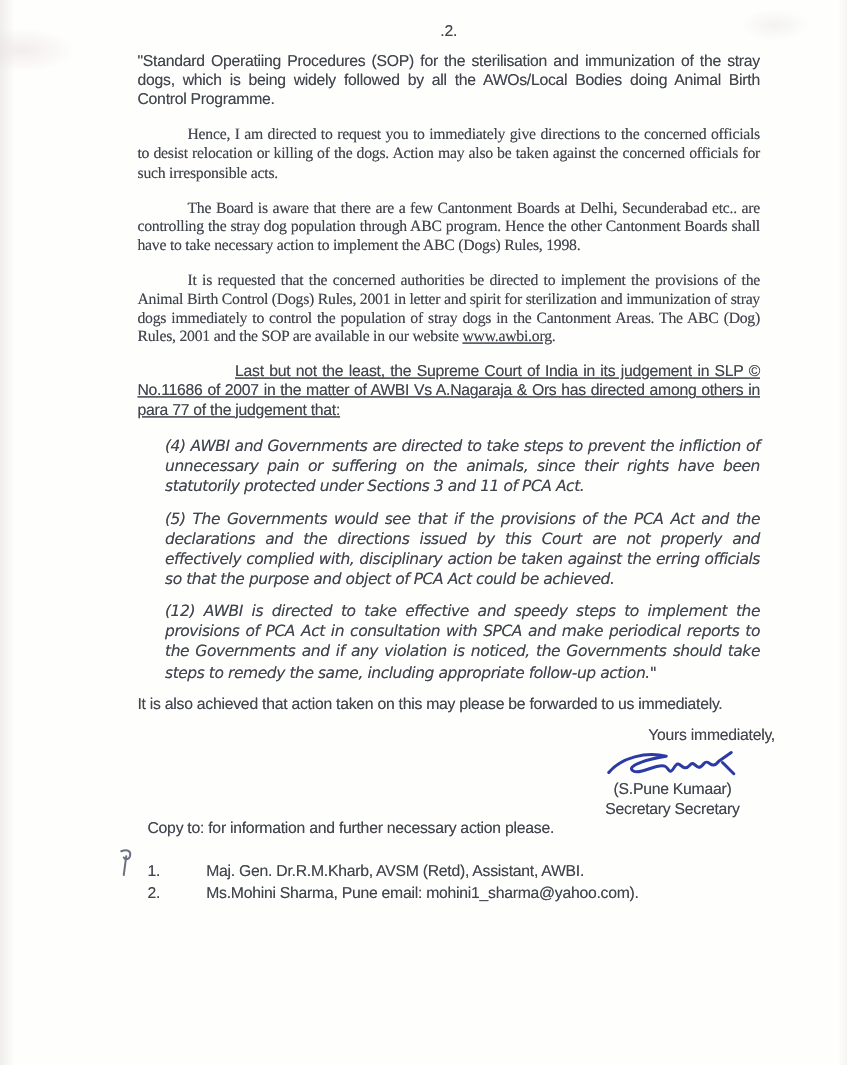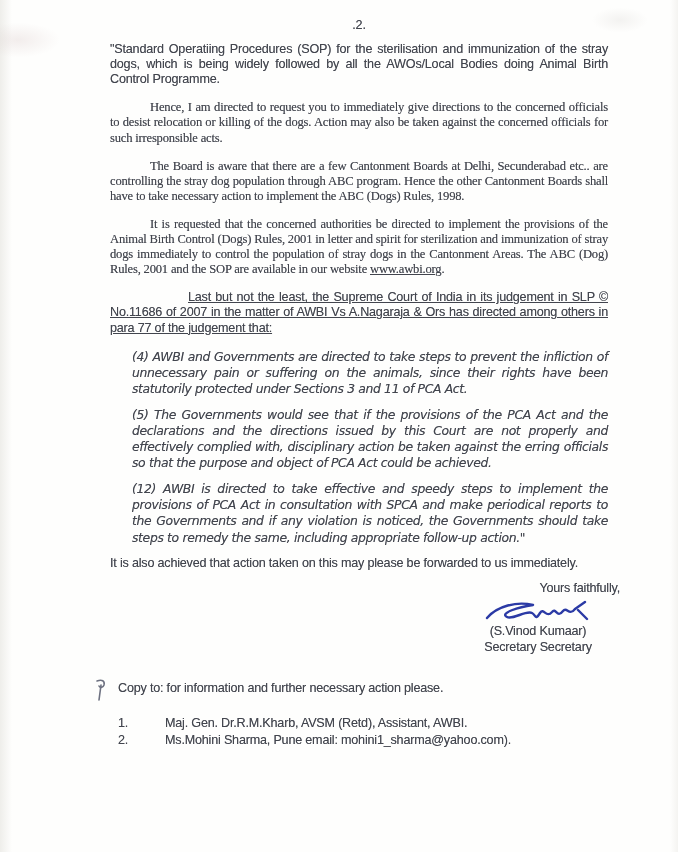--- a/index.html
+++ b/index.html
@@ -56,21 +56,21 @@
     text-align:center;
   }
   .signoff .valediction{ display:block; text-align:right; padding-right:4px; }
   .signature-wrap{ height:30px; margin:1px 0 0 0; }
   .signer-name{ display:block; margin-top:-3px; }
   .signer-title{ display:block; margin-top:1px; }
   .margin-mark{
     position:absolute; left:94px; top:678px;
     opacity:0.8;
   }
-  .copy-block{ margin-top:26px; }
+  .copy-block{ }
   .copy-heading{ margin:0 0 20px 8px; }
   .copy-list{ margin-left:8px; }
   .copy-row{ display:flex; margin-bottom:2px; }
   .copy-num{ width:47px; flex:0 0 47px; }
 </style>
 </head>
 <body>
 
 <div class="page">
   <div class="sheet">
@@ -89,27 +89,27 @@
 
     <div class="quotes">
       <p>(4) AWBI and Governments are directed to take steps to prevent the infliction of unnecessary pain or suffering on the animals, since their rights have been statutorily protected under Sections 3 and 11 of PCA Act.</p>
       <p>(5) The Governments would see that if the provisions of the PCA Act and the declarations and the directions issued by this Court are not properly and effectively complied with, disciplinary action be taken against the erring officials so that the purpose and object of PCA Act could be achieved.</p>
       <p>(12) AWBI is directed to take effective and speedy steps to implement the provisions of PCA Act in consultation with SPCA and make periodical reports to the Governments and if any violation is noticed, the Governments should take steps to remedy the same, including appropriate follow-up action."</p>
     </div>
 
     <p class="closing">It is also achieved that action taken on this may please be forwarded to us immediately.</p>
 
     <div class="signoff">
-      <span class="valediction">Yours faithfully,</span>
+      <span class="valediction">Yours immediately,</span>
       <div class="signature-wrap">
         <svg width="118" height="30" viewBox="0 0 118 30">
           <path d="M8 21 C 18 9, 38 4, 54 8 C 40 10, 20 16, 28 20 C 34 23, 47 13, 53 16 C 57 18, 56 24, 61 16 C 65 10, 67 22, 73 15 C 77 10, 78 22, 84 14 C 88 9, 90 20, 96 12 L 106 5 M 99 13 L 108 22" fill="none" stroke="#2b3aa5" stroke-width="2.4" stroke-linecap="round" stroke-linejoin="round"></path>
         </svg>
       </div>
-      <span class="signer-name">(S.Vinod Kumaar)</span>
+      <span class="signer-name">(S.Pune Kumaar)</span>
       <span class="signer-title">Secretary Secretary</span>
     </div>
 
     <div class="copy-block">
       <p class="copy-heading">Copy to: for information and further necessary action please.</p>
       <div class="copy-list">
         <div class="copy-row">
           <span class="copy-num">1.</span>
           <span class="copy-text">Maj. Gen. Dr.R.M.Kharb, AVSM (Retd), Assistant, AWBI.</span>
         </div>

